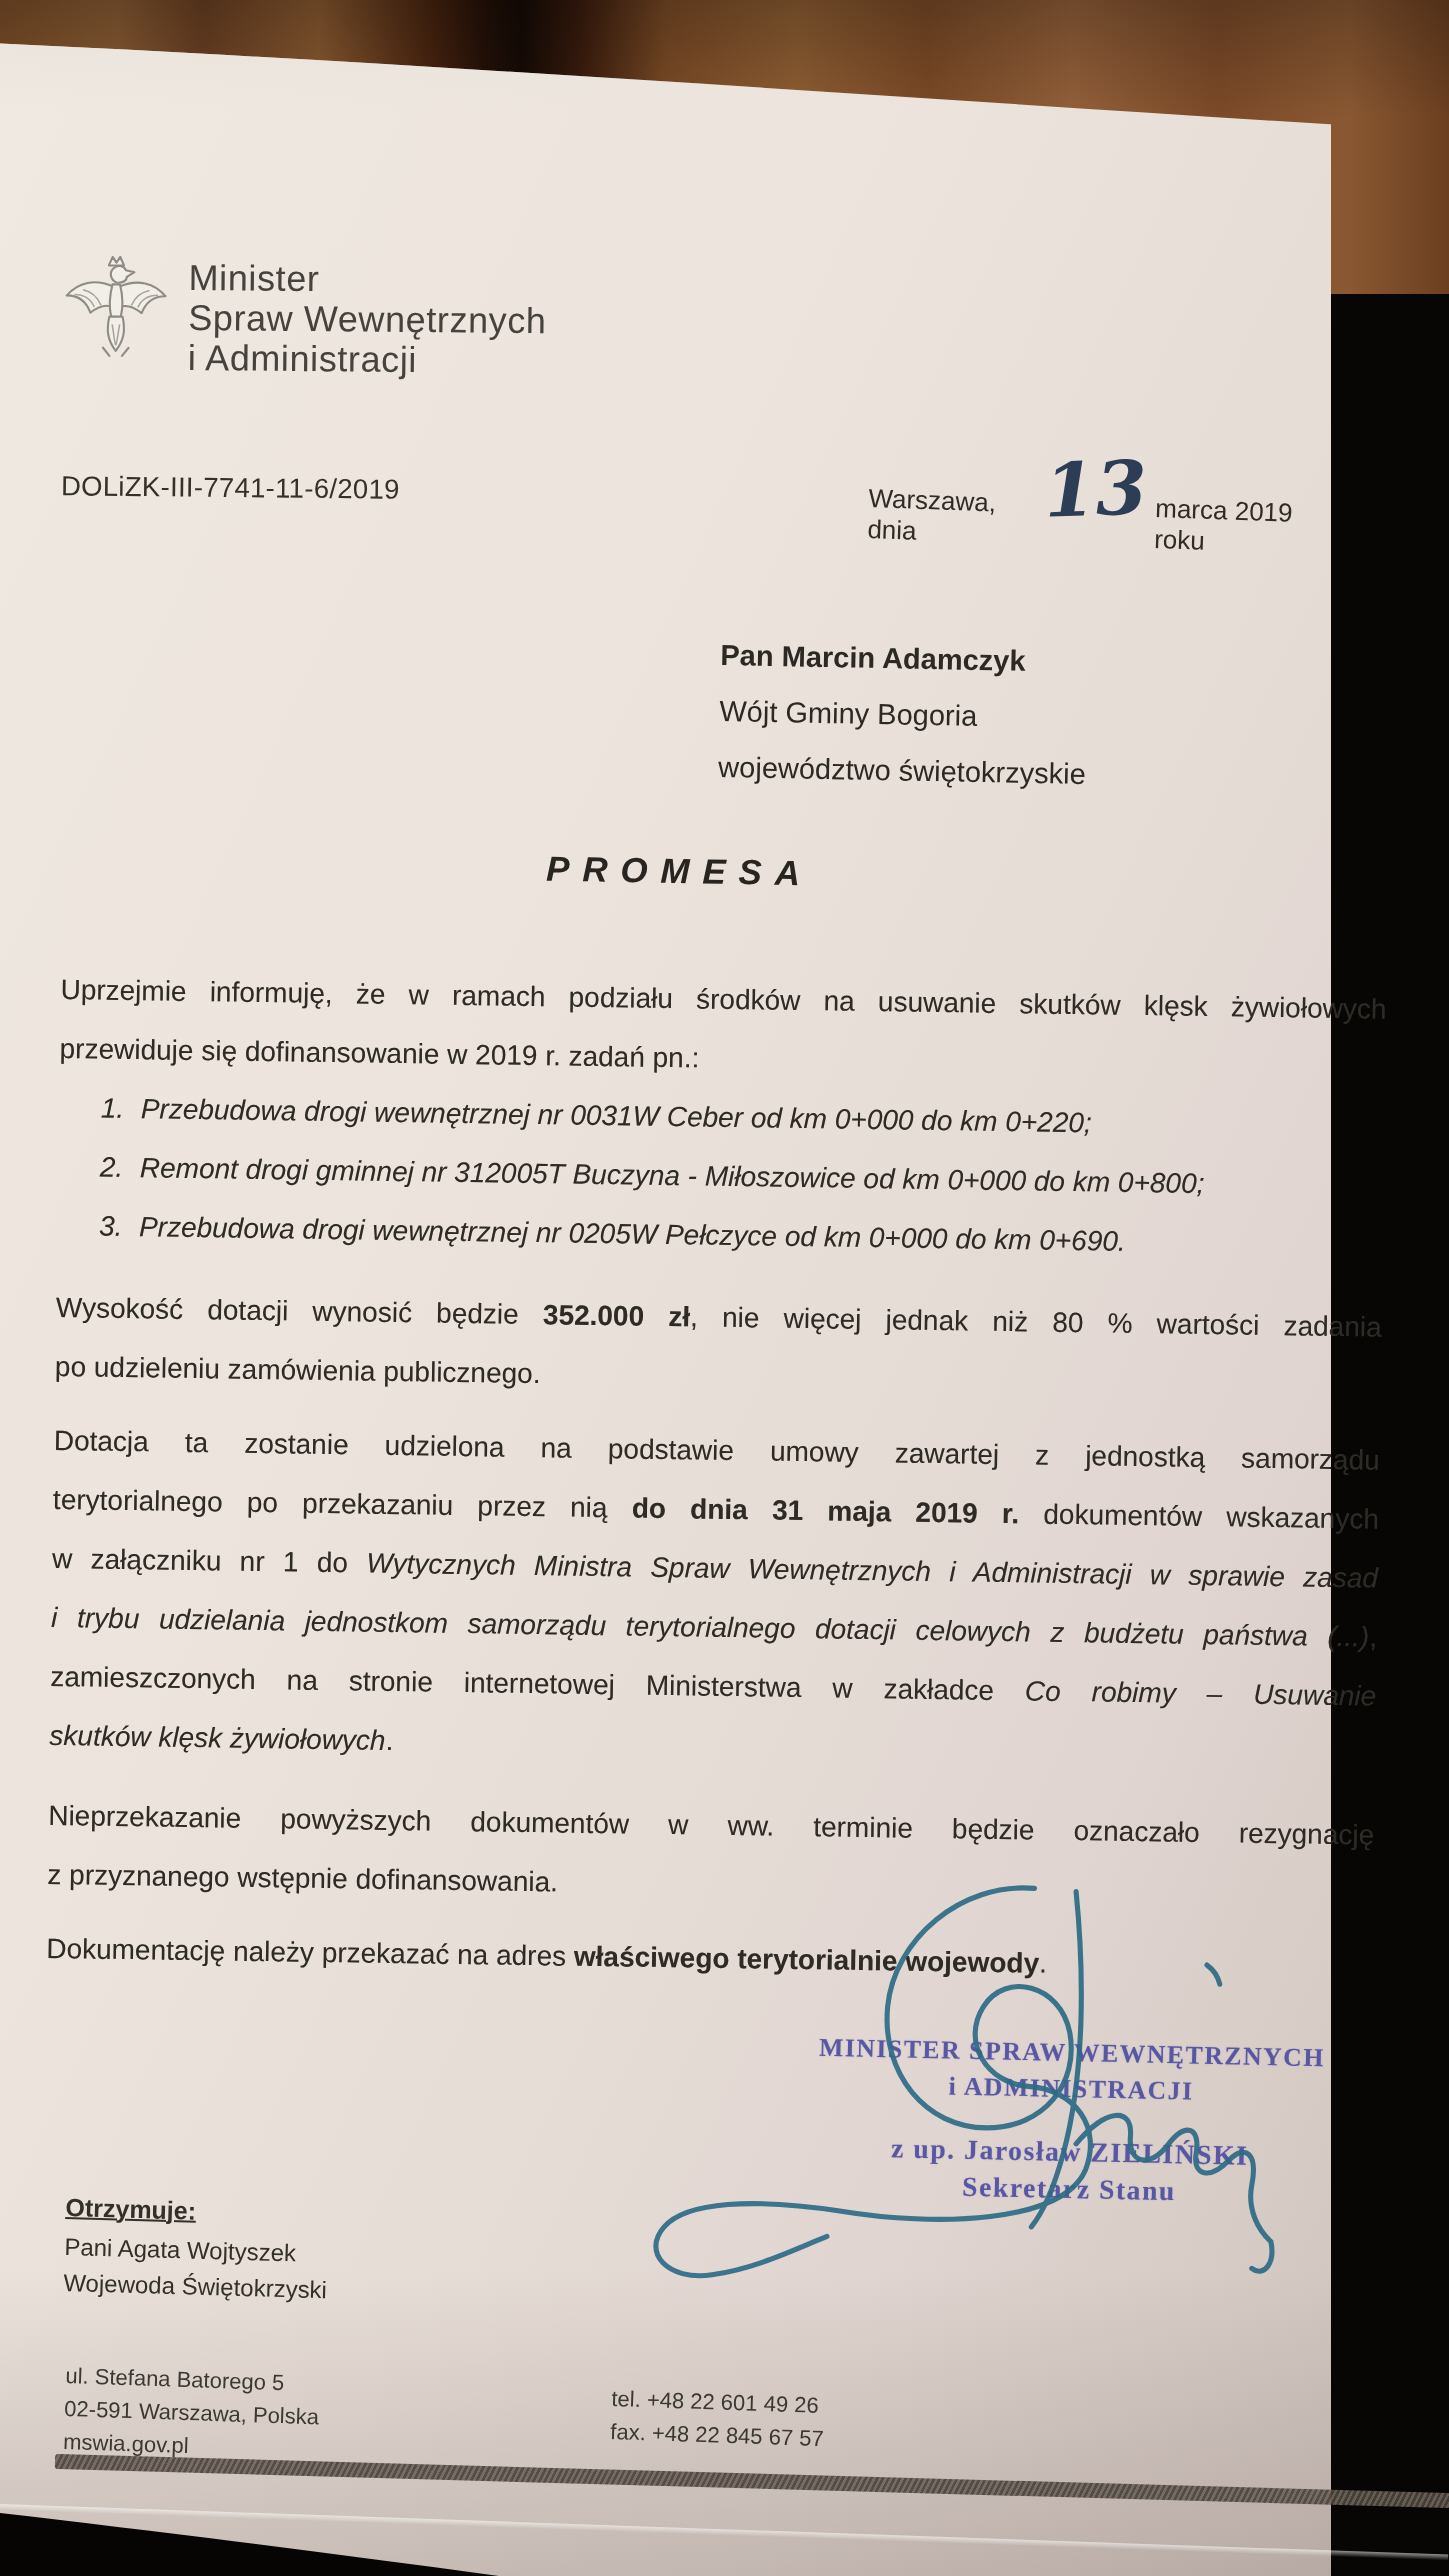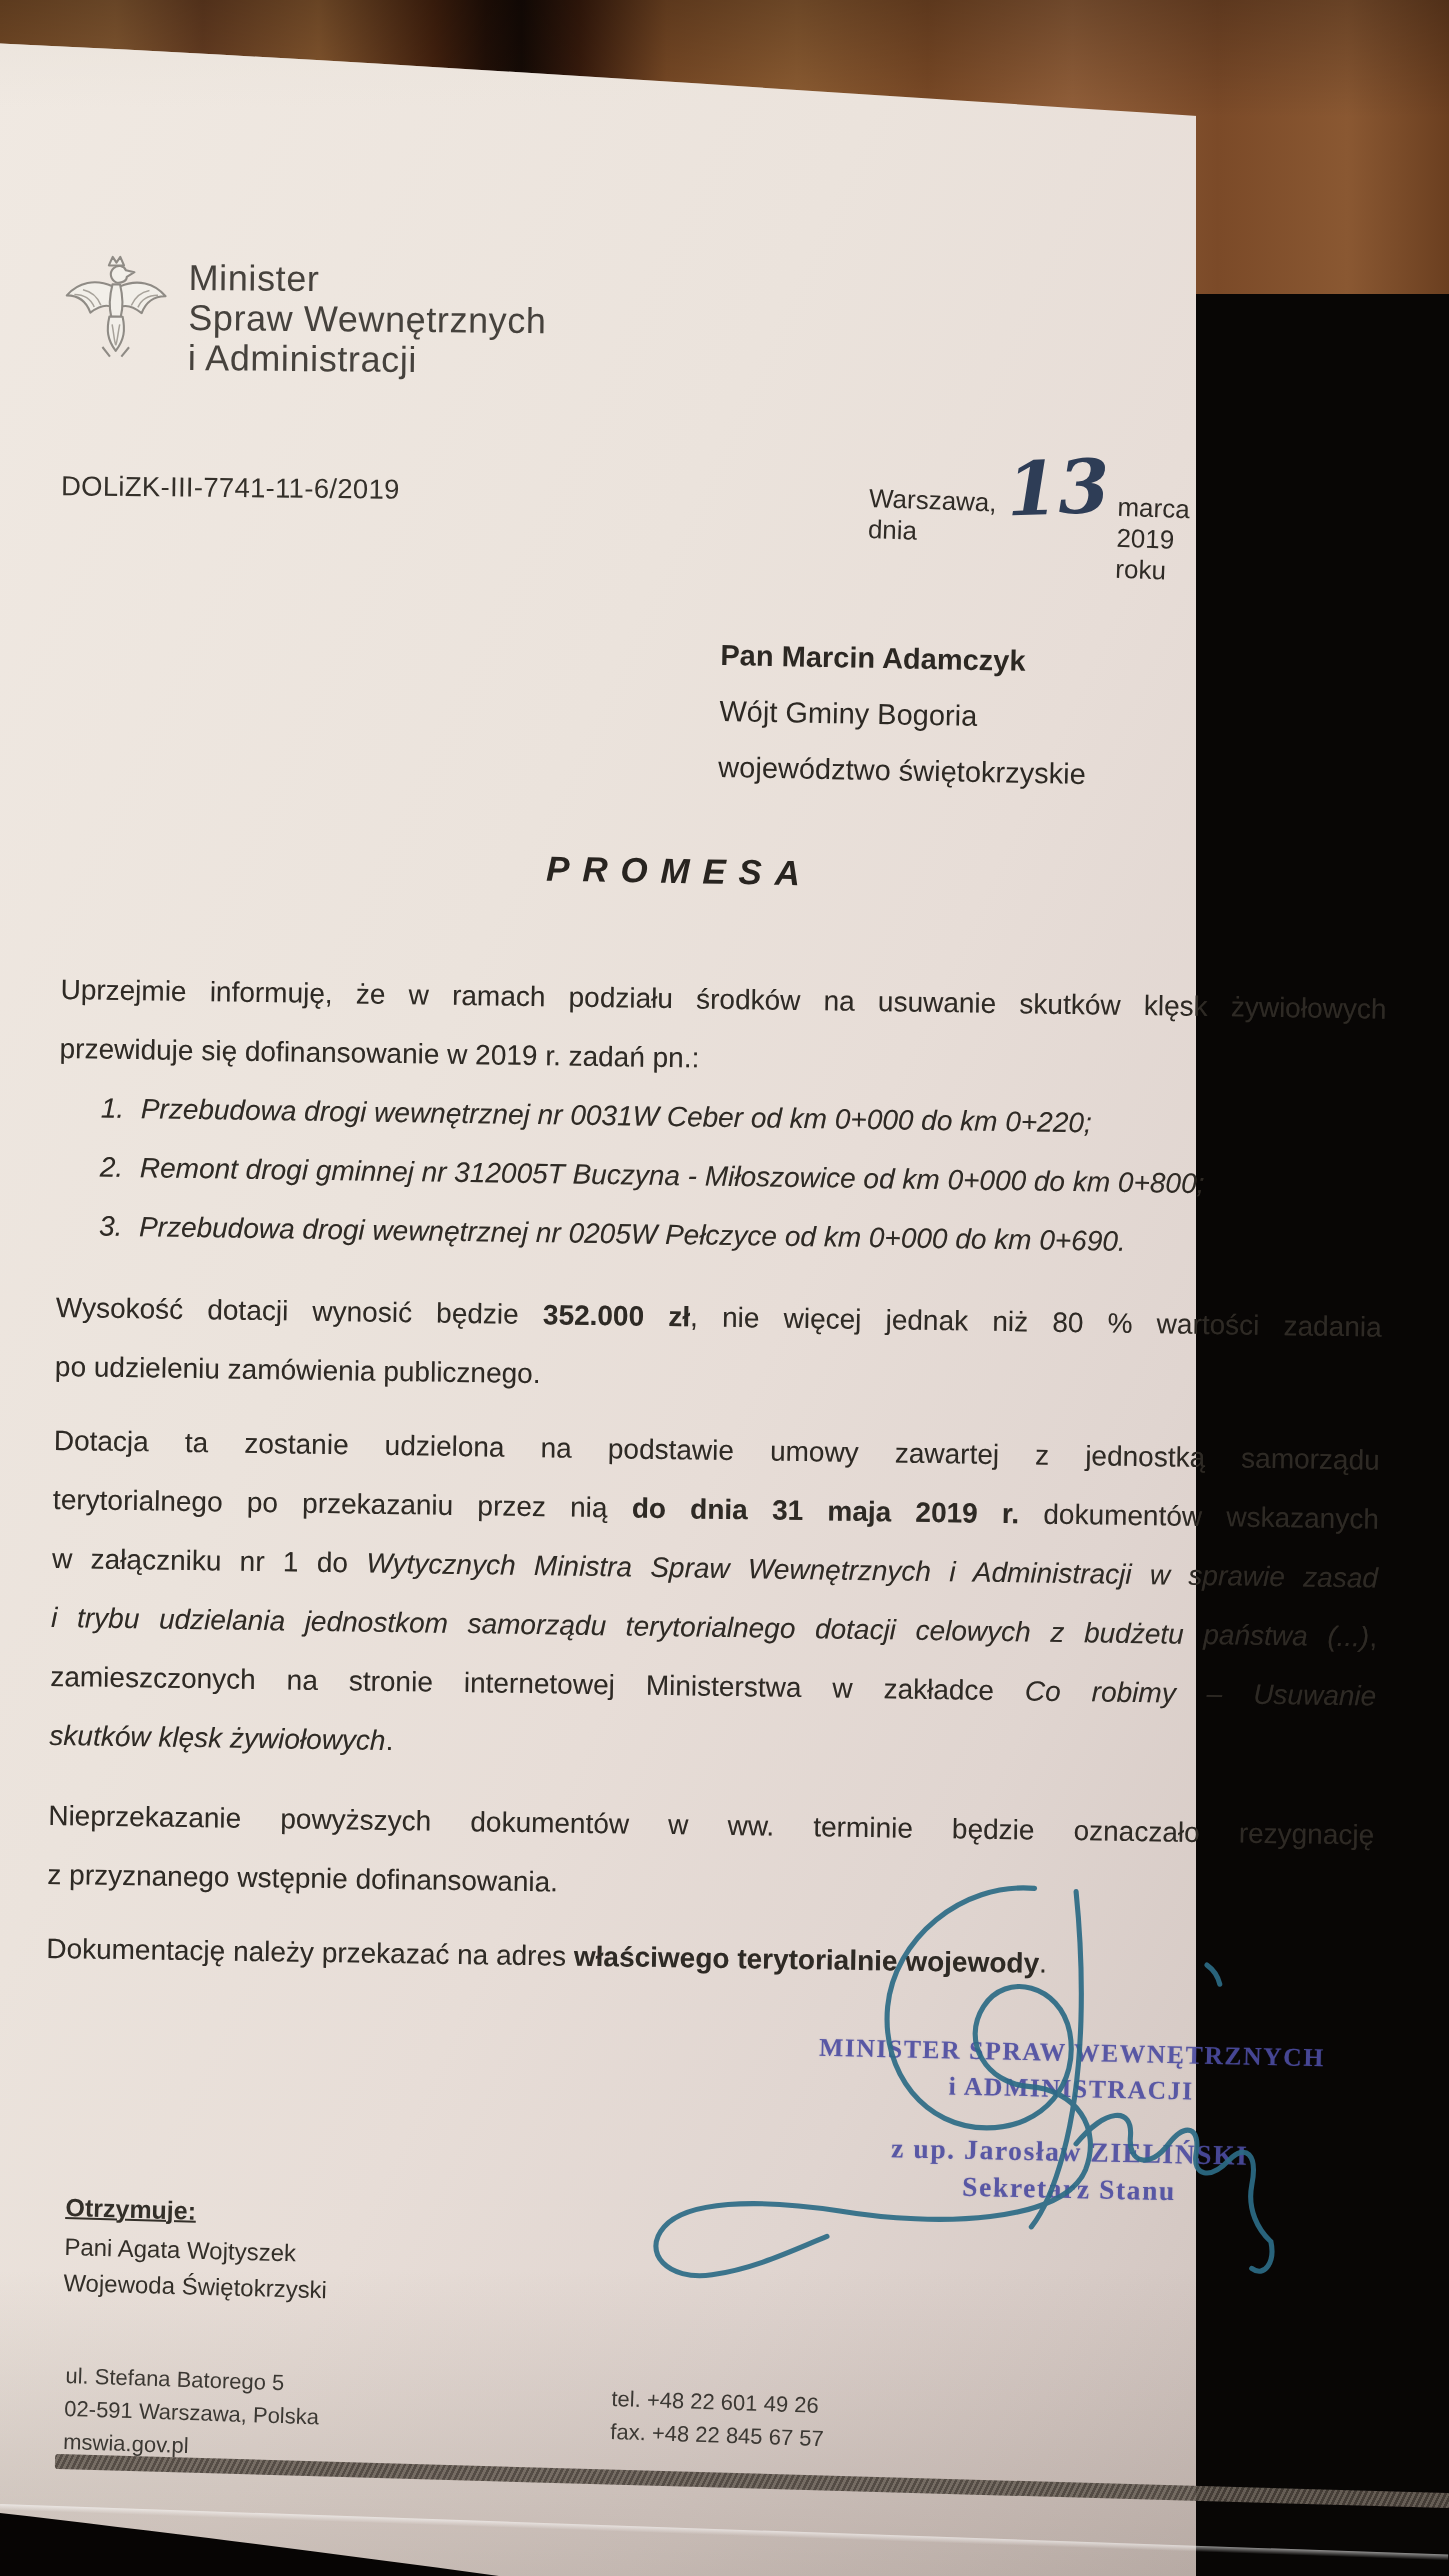--- a/index.html
+++ b/index.html
@@ -12,21 +12,21 @@
   .wood {
     position:absolute; top:0; left:0; width:1449px; height:294px;
     background:
       linear-gradient(180deg, rgba(0,0,0,.25) 0%, rgba(0,0,0,0) 40%),
       linear-gradient(90deg,#7b4e28 0%,#8a5c33 8%,#6b4023 14%,#8a5a30 22%,
         #47230f 30%,#241108 33.5%,#160b06 36%,#3a1c0d 40%,#7b4b26 46%,
         #8f5e33 55%,#7b4a26 64%,#93603a 74%,#7b4a28 84%,#8a5832 93%,#6b3f20 100%);
   }
   
   .sheet {
-    position:absolute; top:25.6px; left:0; width:1196px; height:2550px;
+    position:absolute; top:25.6px; left:0; width:1331px; height:2550px;
     background:
       linear-gradient(180deg, rgba(0,0,0,0) 88%, rgba(120,105,95,.28) 100%),
       linear-gradient(115deg,#f0e9e2 0%,#ebe3dc 38%,#e7ddd7 58%,#e0d5d0 76%,#d7cbc6 90%,#cfc3be 100%);
     clip-path: path("M 0 18 C 400 36, 900 72, 1350 100 C 1700 118, 2030 116, 2268 112 L 2268 3992 L 0 3992 Z");
   }
   .sheet::before { content:''; position:absolute; left:0; top:0; width:100%; height:83px;
     background:linear-gradient(180deg, rgba(235,228,220,.9), rgba(235,228,220,0)); }
 
   
   .letterhead { position:absolute; top:227px; left:59px; display:flex; transform:rotate(.5deg); }

